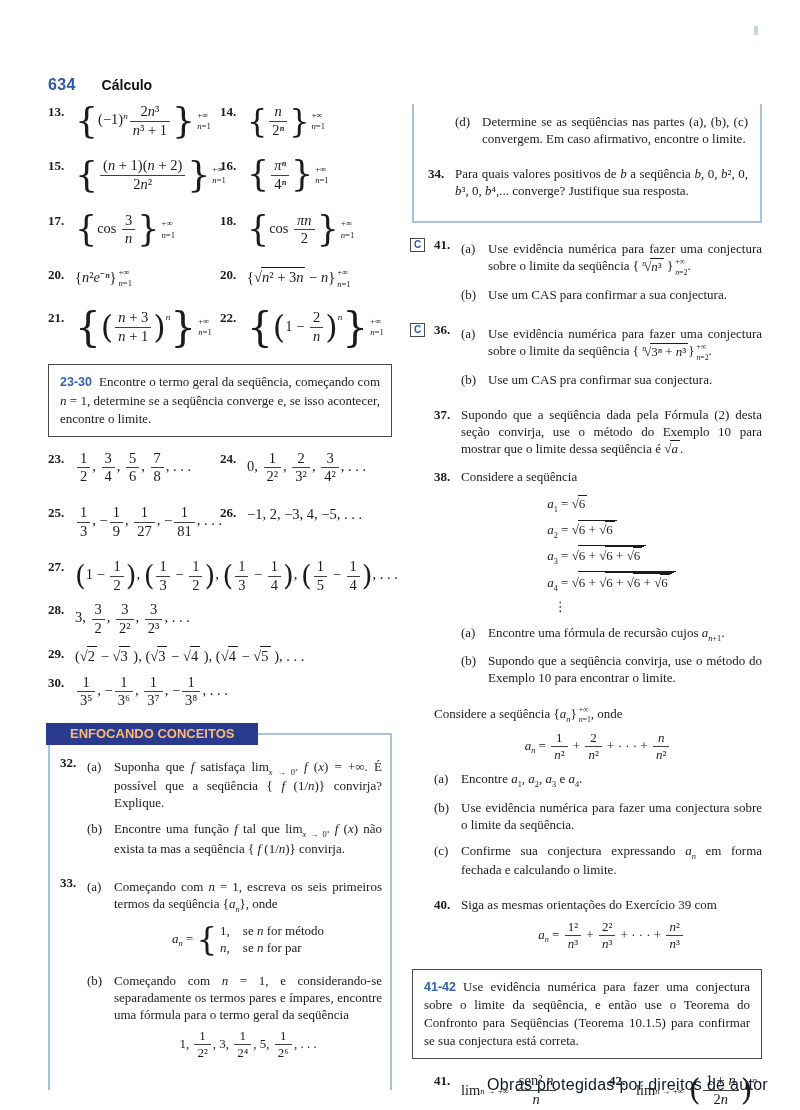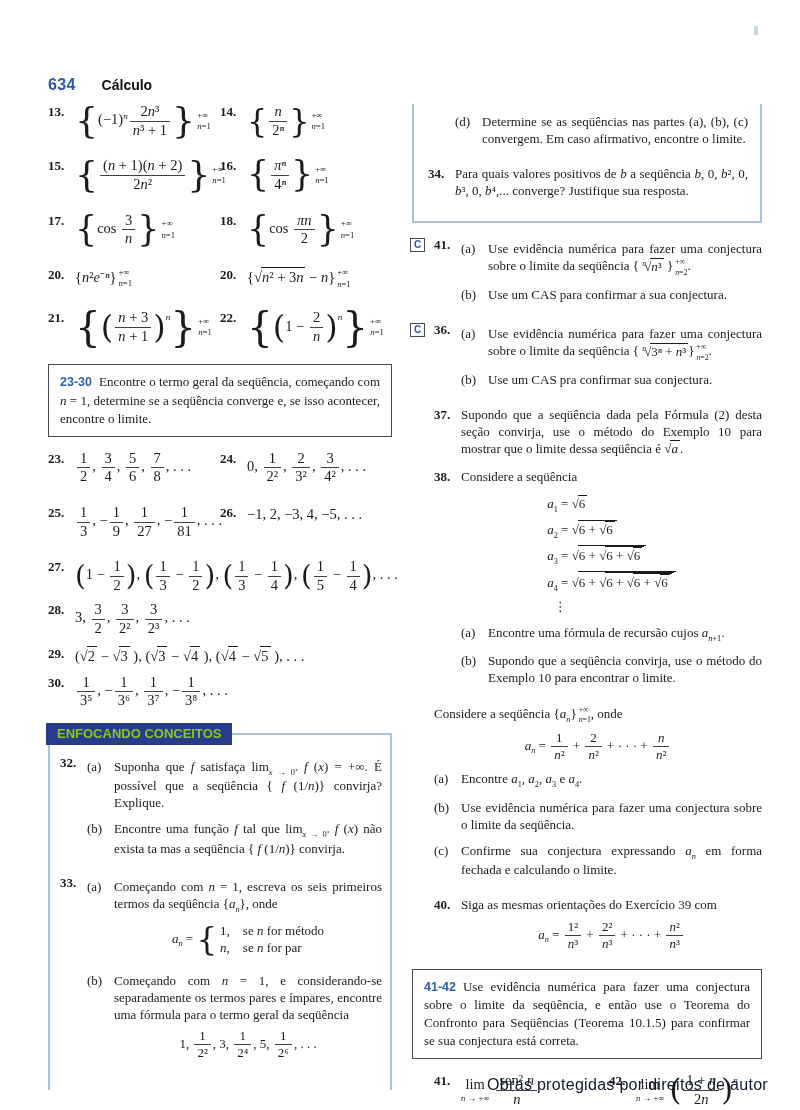--- a/index.html
+++ b/index.html
@@ -23,23 +23,23 @@
   .contbox .prob{margin-left:2px;}
   
   .pairrow{display:flex;margin-bottom:11px;}
   .paircell{flex:1;min-width:0;}
   .pmath{font-size:14.5px;white-space:nowrap;}
   
   .dirbox{border:1px solid #4a4a4a;padding:8px 11px;margin:4px 0 14px;line-height:1.38;text-align:justify;}
   .dlabel{color:#2f62ae;font-family:"Liberation Sans",sans-serif;font-weight:700;font-size:12.5px;margin-right:7px;}
   
   .sectionwrap{margin-top:14px;}
-  .sechdr{display:inline-block;position:relative;z-index:1;background:#2a3b8e;color:#84cc16;
+  .sechdr{display:inline-block;position:relative;z-index:1;background:#2a3b8e;color:#fdba74;
           font-family:"Liberation Sans",sans-serif;font-weight:700;font-size:13px;
-          padding:3px 11px 4px;margin-left:-2px;}
+          padding:3px 24px 4px;margin-left:-2px;}
   .secbox{border:2px solid #a9c2dc;border-bottom:none;margin-top:-12px;padding:20px 8px 4px 10px;}
   .contbox{border:2px solid #a9c2dc;border-top:none;padding:6px 12px 10px;margin-bottom:14px;}
   
   .mt i{font-style:italic;}
   sup{font-size:0.64em;}
   sub{font-size:0.64em;}
   .frac{display:inline-block;vertical-align:middle;text-align:center;margin:0 2px;line-height:1.08;}
   .frac .fn{display:block;border-bottom:1px solid #404040;padding:0 3px 1px;}
   .frac .fd{display:block;padding:1px 3px 0;}
   .stk{display:inline-flex;flex-direction:column;align-items:flex-start;vertical-align:middle;
@@ -47,21 +47,21 @@
   .big{font-family:"DejaVu Serif",serif;vertical-align:middle;line-height:0.85;font-weight:400;}
   .big + sup{vertical-align:1.15em;}
   .sqrt{white-space:nowrap;}
   .rsg{display:inline-block;margin-right:-1px;}
   .rbar{display:inline-block;border-top:1px solid #1b1b1b;padding:0 2px 0 1px;}
   .rdg{font-size:0.6em;position:relative;top:-0.55em;margin-right:-2px;}
   .cases{display:inline-flex;align-items:center;vertical-align:middle;}
   .cbr{font-size:2.5em;font-weight:300;line-height:1;margin-right:3px;font-family:"DejaVu Serif",serif;}
   .crows{display:inline-block;text-align:left;}
   .crow{display:block;line-height:1.35;}
-  .limw{display:inline-flex;flex-direction:column;align-items:center;vertical-align:middle;margin-right:5px;}
+  .limw{display:inline-flex;flex-direction:row;align-items:center;vertical-align:middle;margin-right:5px;}
   .limw .l1{line-height:1;}
   .limw .l2{font-size:0.6em;line-height:1;margin-top:2px;}
   .disp{text-align:center;margin:6px 0 9px;white-space:nowrap;}
   .dispg{text-align:center;margin:5px 0;}
   .dgi{display:inline-block;text-align:left;}
   .dgrow{display:block;margin:4px 0;white-space:nowrap;}
   .cbadge{position:absolute;left:-24px;top:1px;border:1px solid #4a4a4a;color:#2c5aa6;background:#fff;
           font-family:"Liberation Sans",sans-serif;font-weight:700;font-size:10px;line-height:12px;padding:0 3px;}
   .pfooter{position:absolute;right:32px;bottom:16px;font-family:"Liberation Sans",sans-serif;
            font-size:16px;color:#0f172a;letter-spacing:0.3px;}

